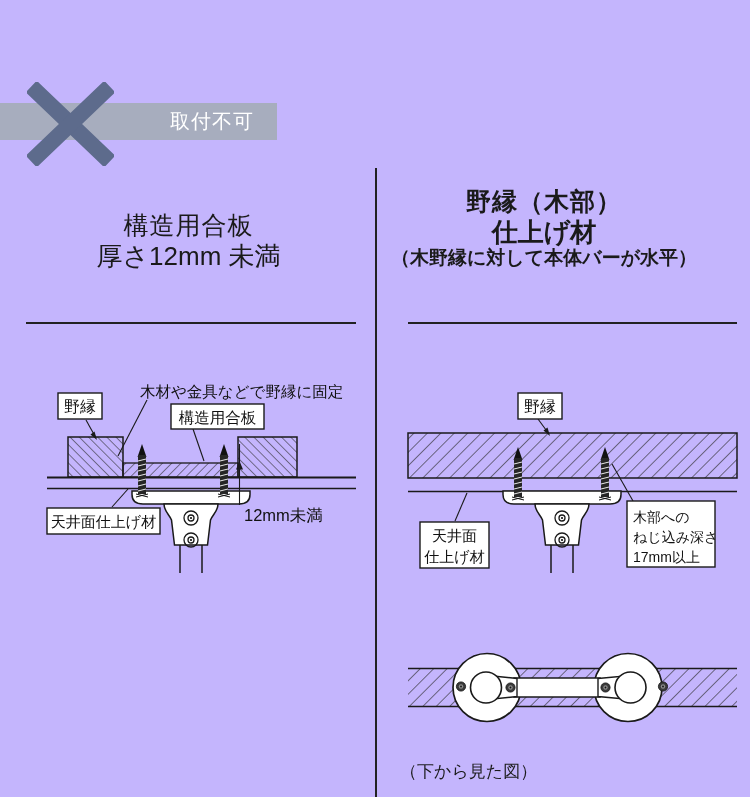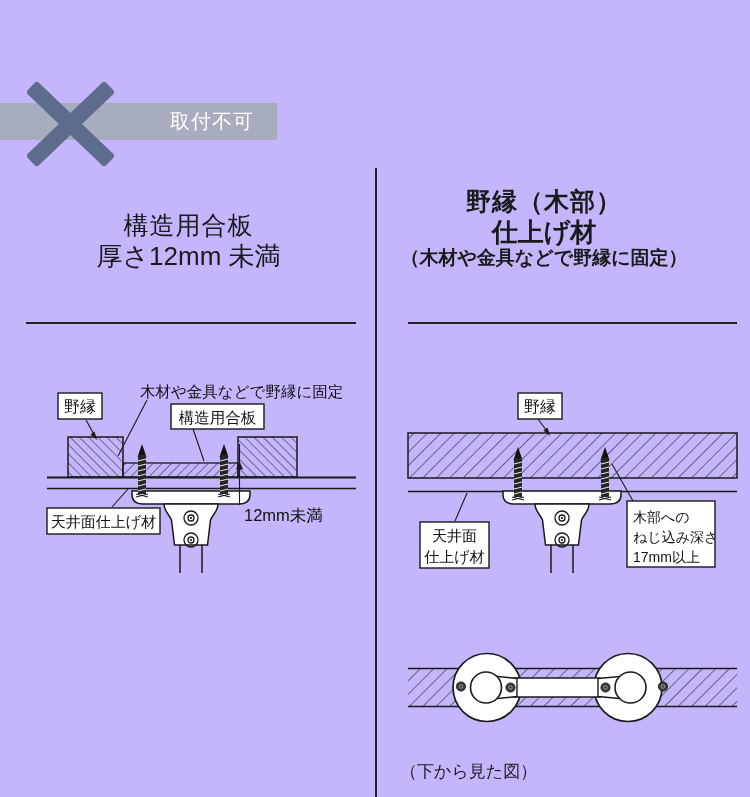--- a/index.html
+++ b/index.html
@@ -84,21 +84,21 @@
     </g>
   </svg>
 
   <div class="col-header left">
     <div class="col-title">構造用合板</div>
     <div class="col-sub">厚さ12mm 未満</div>
   </div>
   <div class="col-header right">
     <div class="col-title">野縁（木部）</div>
     <div class="col-sub">仕上げ材</div>
-    <div class="col-sub2">（木材や金具などで野縁に固定）</div>
+    <div class="col-sub2">（木野縁に対して本体バーが水平）</div>
   </div>
 
   <div class="rule rule-left"></div>
   <div class="rule rule-right"></div>
   <div class="divider"></div>
 
   <svg class="diagram" style="left:30px;top:374px" width="330" height="206" viewBox="30 374 330 206">
     <g stroke="#1a1a1a">
       <rect x="68" y="437" width="55" height="40" fill="url(#hDn)" stroke-width="1.5"></rect>
       <rect x="238" y="437" width="59" height="40" fill="url(#hDn)" stroke-width="1.5"></rect>

